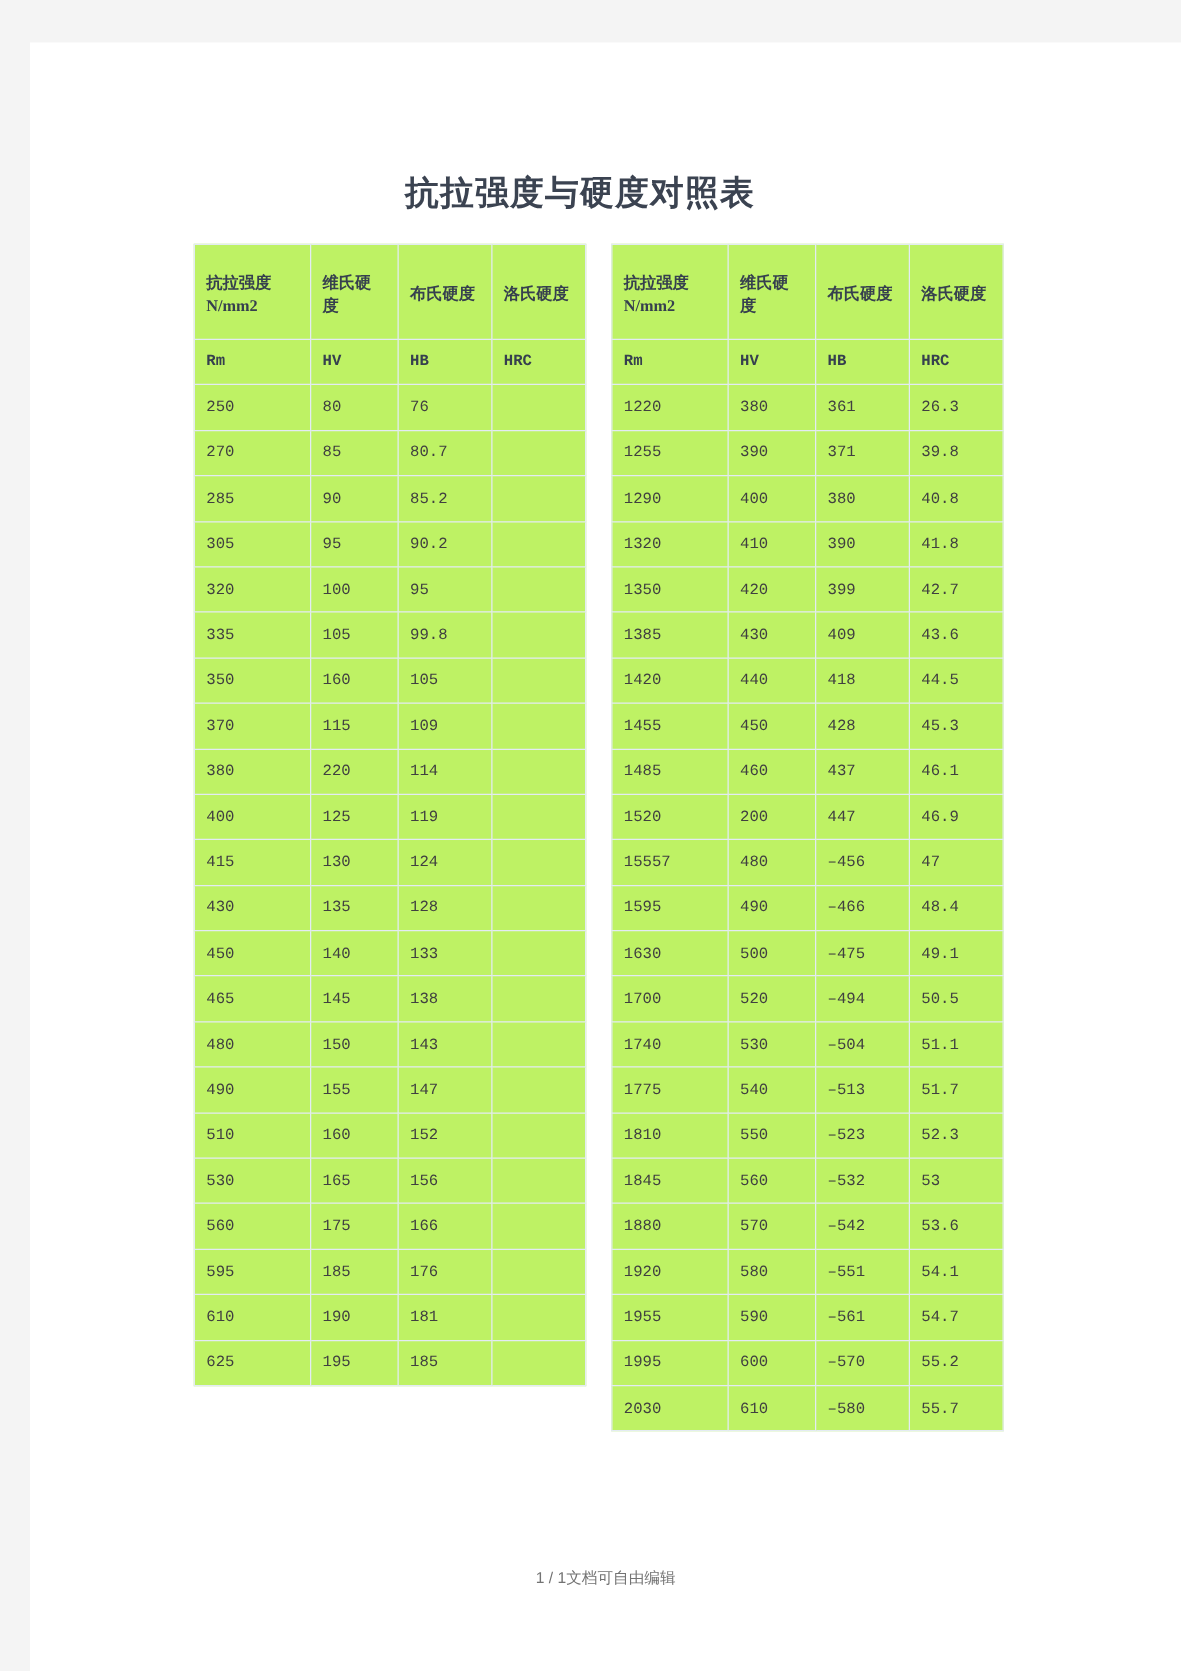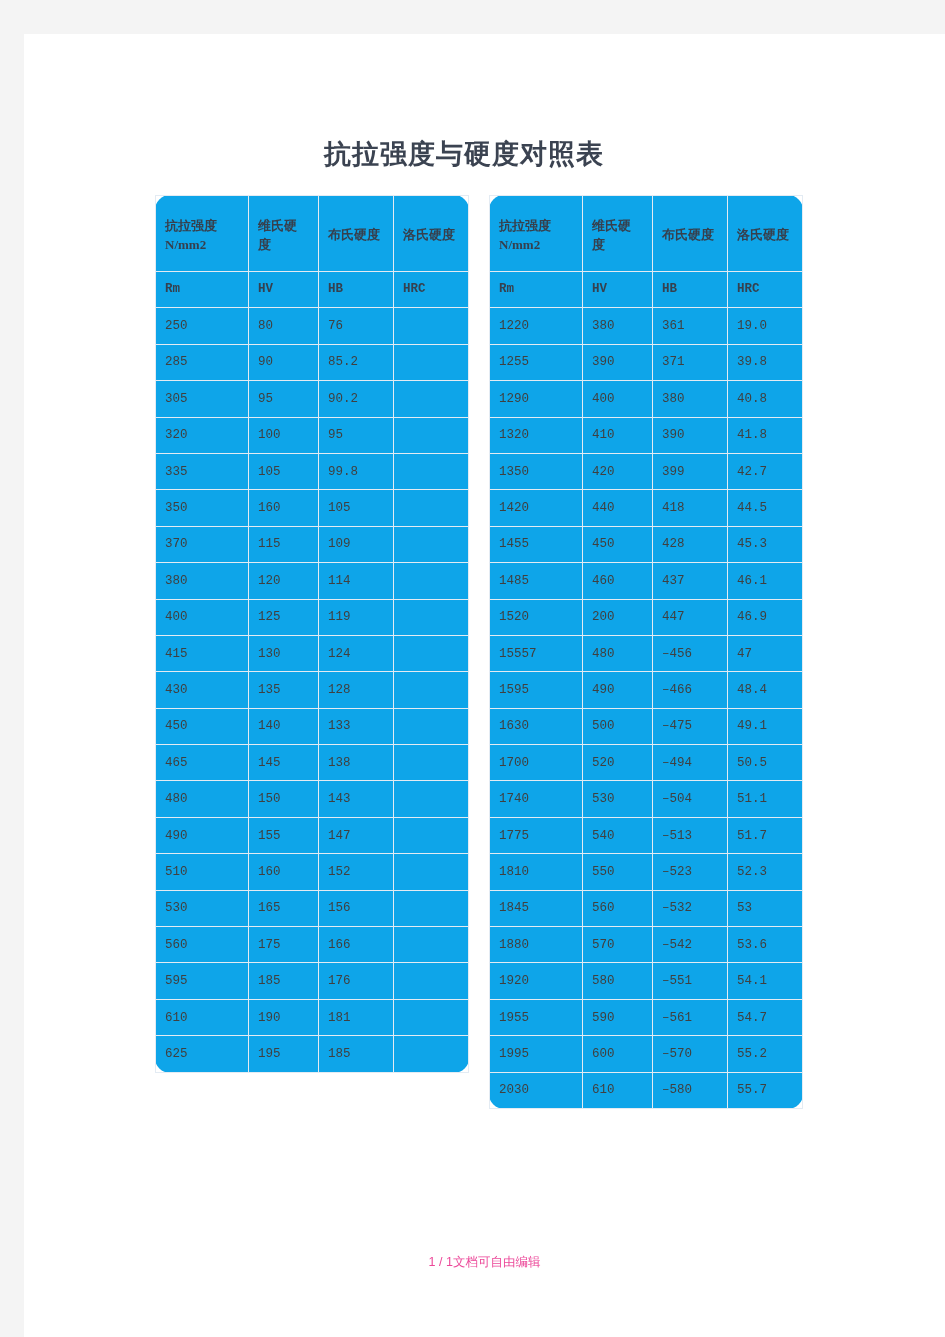--- a/index.html
+++ b/index.html
@@ -39,22 +39,21 @@
     top: 161px;
     width: 660px;
     display: flex;
     flex-direction: row;
     align-items: flex-start;
     gap: 20px;
   }
   table.hardness-table {
     border-collapse: collapse;
     table-layout: fixed;
-    background: #0ea5e9;
-    border-radius: 15px;
+    background: #bef264;
   }
   table.hardness-table td,
   table.hardness-table th {
     border: 1px solid #e3ebf3;
     padding: 0 0 0 9px;
     text-align: left;
     vertical-align: middle;
     font-size: 12.5px;
     color: #404040;
     font-family: "Liberation Mono", "DejaVu Sans Mono", monospace;
@@ -85,21 +84,21 @@
   .col-c { width: 75px; }
   .col-d { width: 75px; }
   .hdr-line { display: block; }
   .page-footer {
     position: absolute;
     left: 0;
     top: 1220px;
     width: 921px;
     text-align: center;
     font-size: 12.5px;
-    color: #ec4899;
+    color: #737373;
     font-family: "Liberation Sans", "DejaVu Sans", sans-serif;
   }
 </style>
 </head>
 <body>
 
 <div class="page-sheet">
 
   <div class="doc-title">抗拉强度与硬度对照表</div>
 
@@ -132,20 +131,26 @@
         </tr>
       </thead>
       <tbody id="left-table-body">
           <tr>
             <td>250</td>
             <td>80</td>
             <td>76</td>
             <td></td>
           </tr>
           <tr>
+            <td>270</td>
+            <td>85</td>
+            <td>80.7</td>
+            <td></td>
+          </tr>
+          <tr>
             <td>285</td>
             <td>90</td>
             <td>85.2</td>
             <td></td>
           </tr>
           <tr>
             <td>305</td>
             <td>95</td>
             <td>90.2</td>
             <td></td>
@@ -169,21 +174,21 @@
             <td></td>
           </tr>
           <tr>
             <td>370</td>
             <td>115</td>
             <td>109</td>
             <td></td>
           </tr>
           <tr>
             <td>380</td>
-            <td>120</td>
+            <td>220</td>
             <td>114</td>
             <td></td>
           </tr>
           <tr>
             <td>400</td>
             <td>125</td>
             <td>119</td>
             <td></td>
           </tr>
           <tr>
@@ -286,21 +291,21 @@
           <th>HV</th>
           <th>HB</th>
           <th>HRC</th>
         </tr>
       </thead>
       <tbody id="right-table-body">
           <tr>
             <td>1220</td>
             <td>380</td>
             <td>361</td>
-            <td>19.0</td>
+            <td>26.3</td>
           </tr>
           <tr>
             <td>1255</td>
             <td>390</td>
             <td>371</td>
             <td>39.8</td>
           </tr>
           <tr>
             <td>1290</td>
             <td>400</td>
@@ -313,20 +318,26 @@
             <td>390</td>
             <td>41.8</td>
           </tr>
           <tr>
             <td>1350</td>
             <td>420</td>
             <td>399</td>
             <td>42.7</td>
           </tr>
           <tr>
+            <td>1385</td>
+            <td>430</td>
+            <td>409</td>
+            <td>43.6</td>
+          </tr>
+          <tr>
             <td>1420</td>
             <td>440</td>
             <td>418</td>
             <td>44.5</td>
           </tr>
           <tr>
             <td>1455</td>
             <td>450</td>
             <td>428</td>
             <td>45.3</td>

